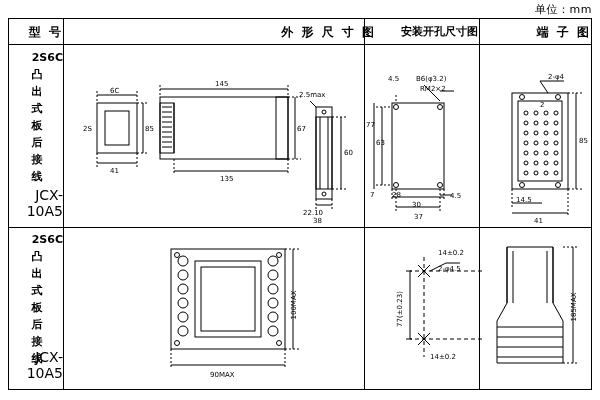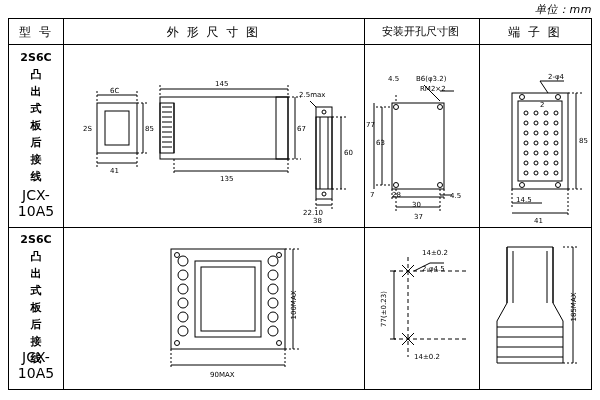--- a/index.html
+++ b/index.html
@@ -2,33 +2,33 @@
 <html><head>
 <meta charset="utf-8">
 <style>
   html,body{margin:0;padding:0;}
   body{
     width:600px;height:400px;background:#fff;
     font-family:"DejaVu Sans","Liberation Sans",sans-serif;
     color:#000;overflow:hidden;position:relative;
   }
   .unit{
-    position:absolute;right:8px;top:2px;font-size:11px;letter-spacing:.5px;font-style:italic;
+    position:absolute;right:8px;top:2px;font-size:11px;letter-spacing:.5px;
   }
   .frame{
     position:absolute;left:8px;top:18px;width:584px;height:372px;
     border:1px solid #000;box-sizing:border-box;
   }
   
   .hrow{position:absolute;left:0;top:0;width:100%;height:26px;border-bottom:1px solid #000;box-sizing:border-box;}
   .vline{position:absolute;top:0;bottom:0;width:0;border-left:1px solid #000;}
   .hline{position:absolute;left:0;right:0;height:0;border-top:1px solid #000;}
-  .hcell{position:absolute;top:0;height:26px;line-height:26px;text-align:center;font-size:12px;font-weight:normal;letter-spacing:2px;}
+  .hcell{position:absolute;top:0;height:26px;line-height:26px;text-align:right;font-size:12px;font-weight:bold;letter-spacing:2px;}
   
-  .lcell{position:absolute;width:54px;text-align:center;font-size:11px;font-weight:bold;}
+  .lcell{position:absolute;width:54px;text-align:right;font-size:11px;font-weight:bold;}
   .lcell .model{margin-top:6px;letter-spacing:0;}
   .lcell .vtxt{
     margin:4px auto 0;width:13px;line-height:13px;font-size:11px;font-weight:bold;
   }
   .lcell .code{position:absolute;left:0;width:54px;bottom:8px;font-size:14px;font-weight:normal;}
   .cell{position:absolute;}
   svg{display:block;}
   text{font-family:"DejaVu Sans","Liberation Sans",sans-serif;}
 </style>
 </head>
@@ -38,21 +38,21 @@
 
 <div class="frame">
 
   <div class="hrow"></div>
   <div class="vline" style="left:54px;"></div>
   <div class="vline" style="left:355px;"></div>
   <div class="vline" style="left:470px;"></div>
   <div class="hline" style="top:208px;"></div>
 
   <div class="hcell" style="left:0;width:54px;">型 号</div>
-  <div class="hcell" style="left:54px;width:301px;">外 形 尺 寸 图</div>
+  <div class="hcell" style="left:54px;width:301px;padding-left:12px;">外 形 尺 寸 图</div>
   <div class="hcell" style="left:354px;width:115px;font-size:11px;letter-spacing:0;">安装开孔尺寸图</div>
   <div class="hcell" style="left:470px;width:112px;">端 子 图</div>
 
   <div class="lcell" style="left:0;top:26px;height:182px;">
     <div class="model">2S6C</div>
     <div class="vtxt">凸</div>
     <div class="vtxt">出</div>
     <div class="vtxt">式</div>
     <div class="vtxt">板</div>
     <div class="vtxt">后</div>
@@ -278,21 +278,21 @@
         <line x1="94" y1="122" x2="94" y2="142" stroke-dasharray="2,2"></line>
         <line x1="208" y1="122" x2="208" y2="142" stroke-dasharray="2,2"></line>
       </g>
       <g font-size="7" fill="#000">
         <text x="219" y="78" transform="rotate(-90 219 78)" text-anchor="middle">100MAX</text>
         <text x="133" y="150">90MAX</text>
       </g>
     </svg>
   </div>
 
-  <div class="cell" style="left:355px;top:208px;width:115px;height:162px;padding-left:8px;">
+  <div class="cell" style="left:371px;top:208px;width:115px;height:162px;padding-left:8px;">
     <svg width="115" height="162" viewBox="0 0 115 162">
       <g stroke="#000" fill="none" stroke-width="1">
         <line x1="36" y1="30" x2="36" y2="130" stroke-dasharray="4,3"></line>
         <line x1="20" y1="44" x2="96" y2="44" stroke-dasharray="4,3"></line>
         <line x1="20" y1="112" x2="96" y2="112" stroke-dasharray="4,3"></line>
         <line x1="30" y1="38" x2="42" y2="50"></line>
         <line x1="30" y1="50" x2="42" y2="38"></line>
         <line x1="30" y1="106" x2="42" y2="118"></line>
         <line x1="30" y1="118" x2="42" y2="106"></line>
         <line x1="42" y1="44" x2="58" y2="36"></line>

